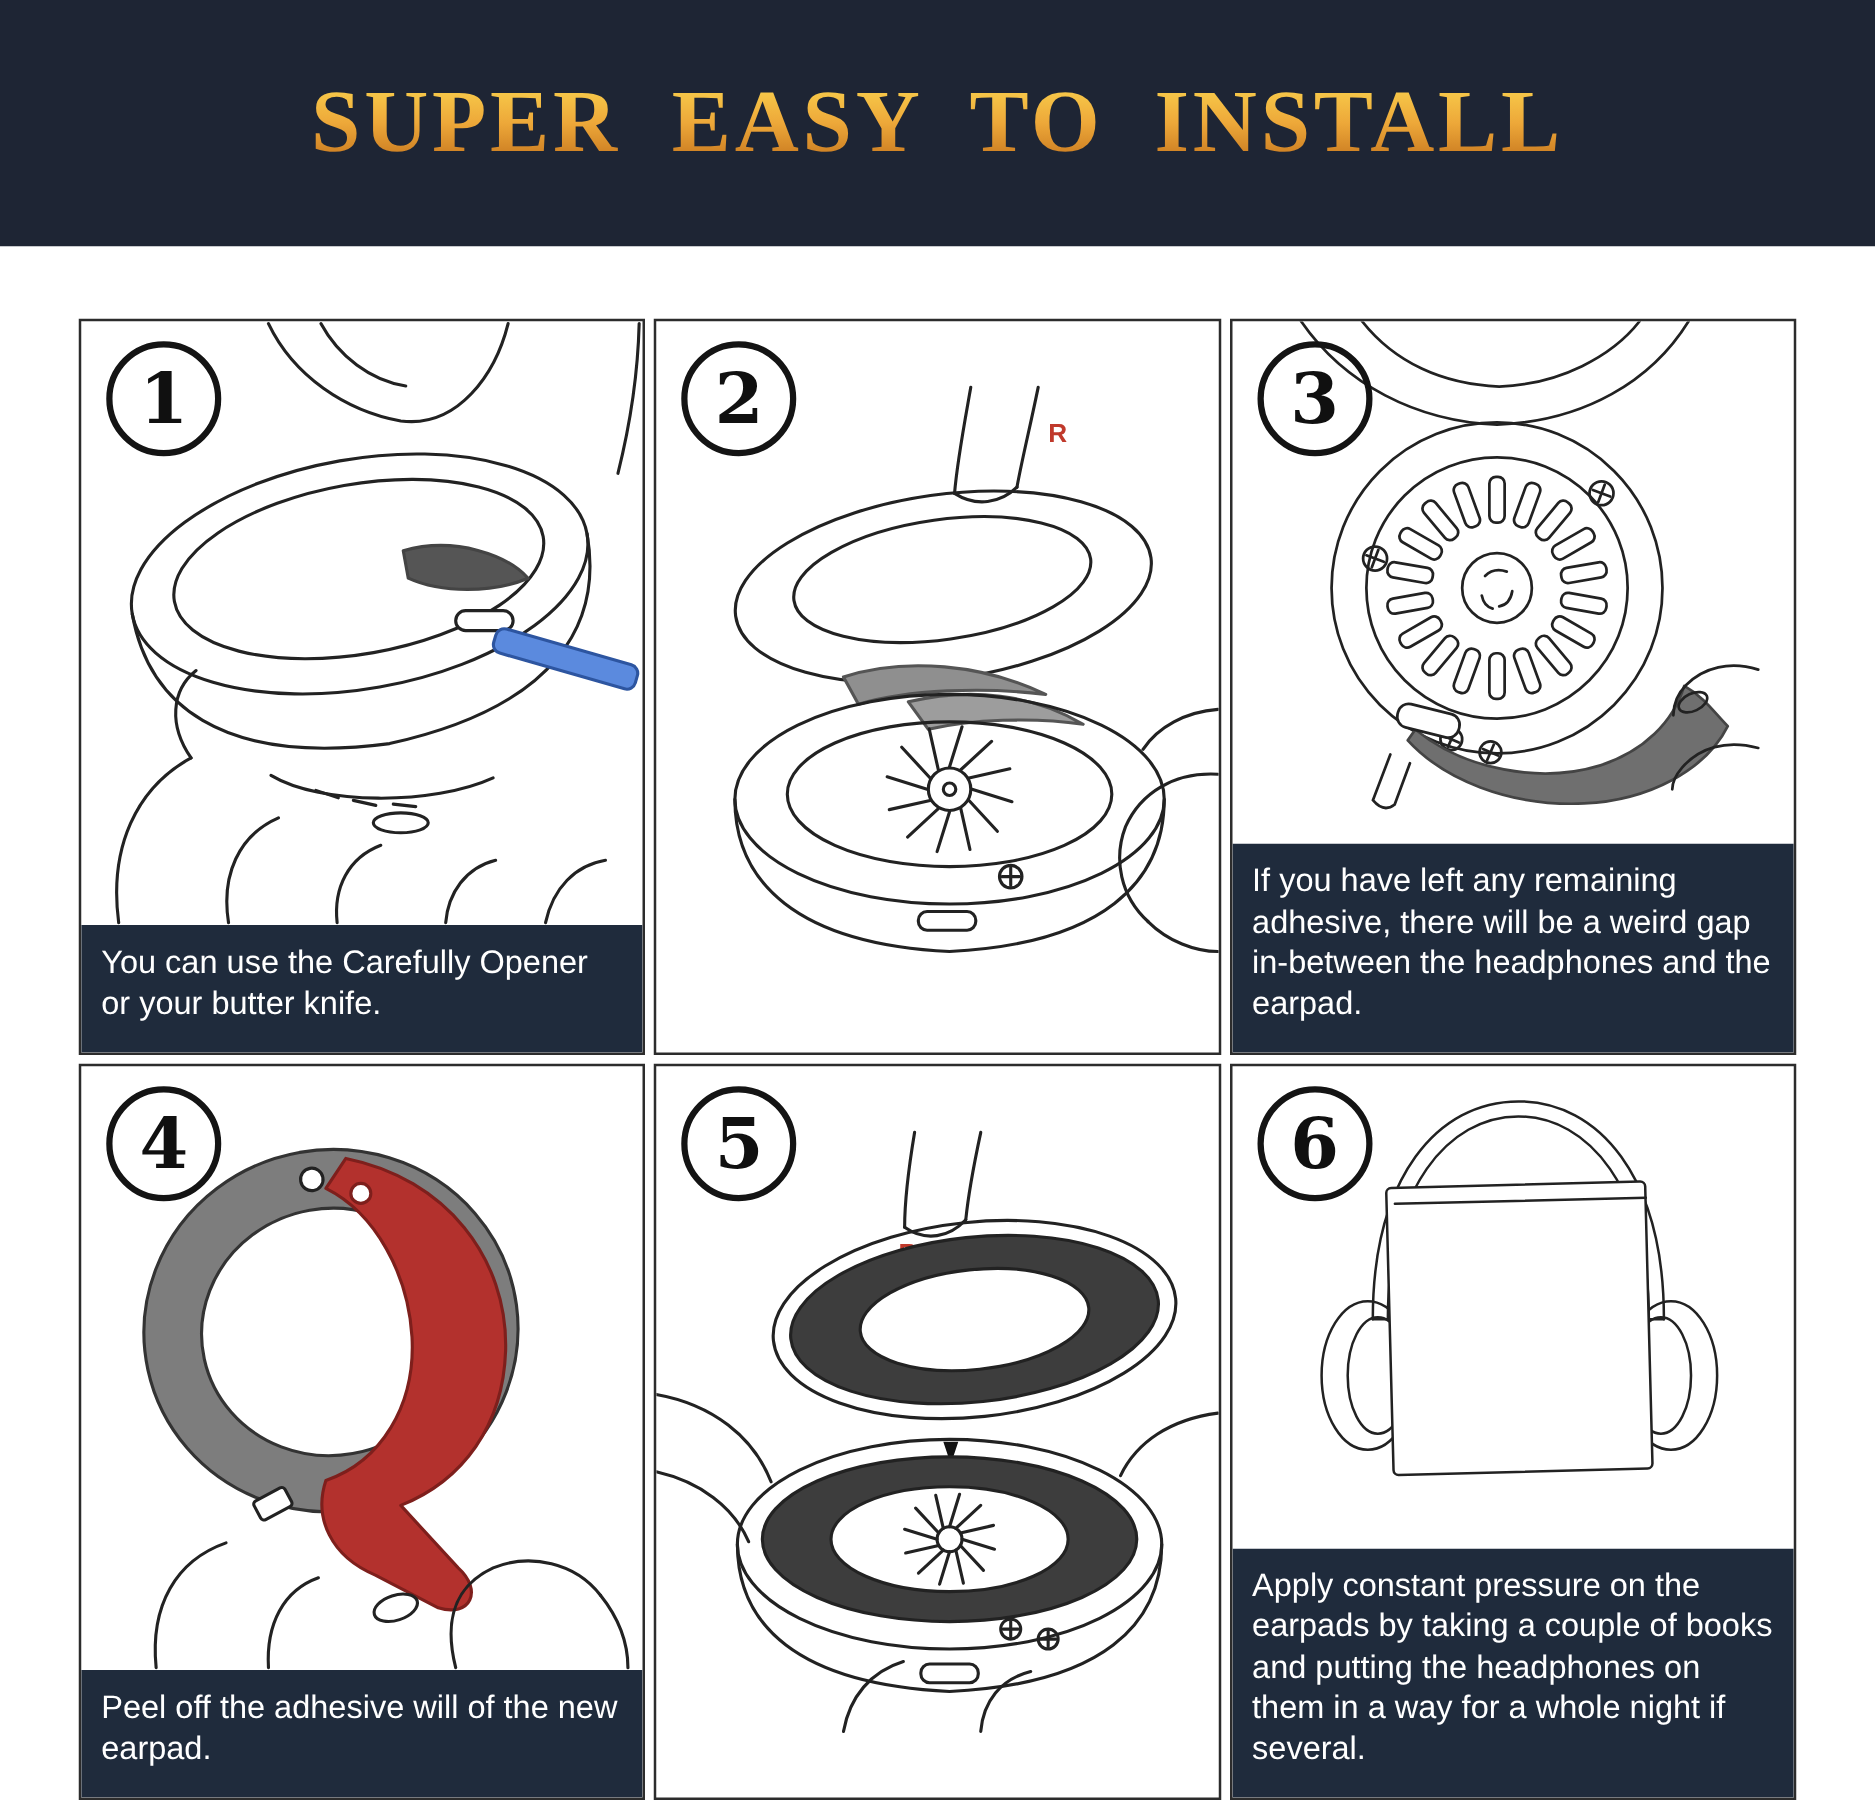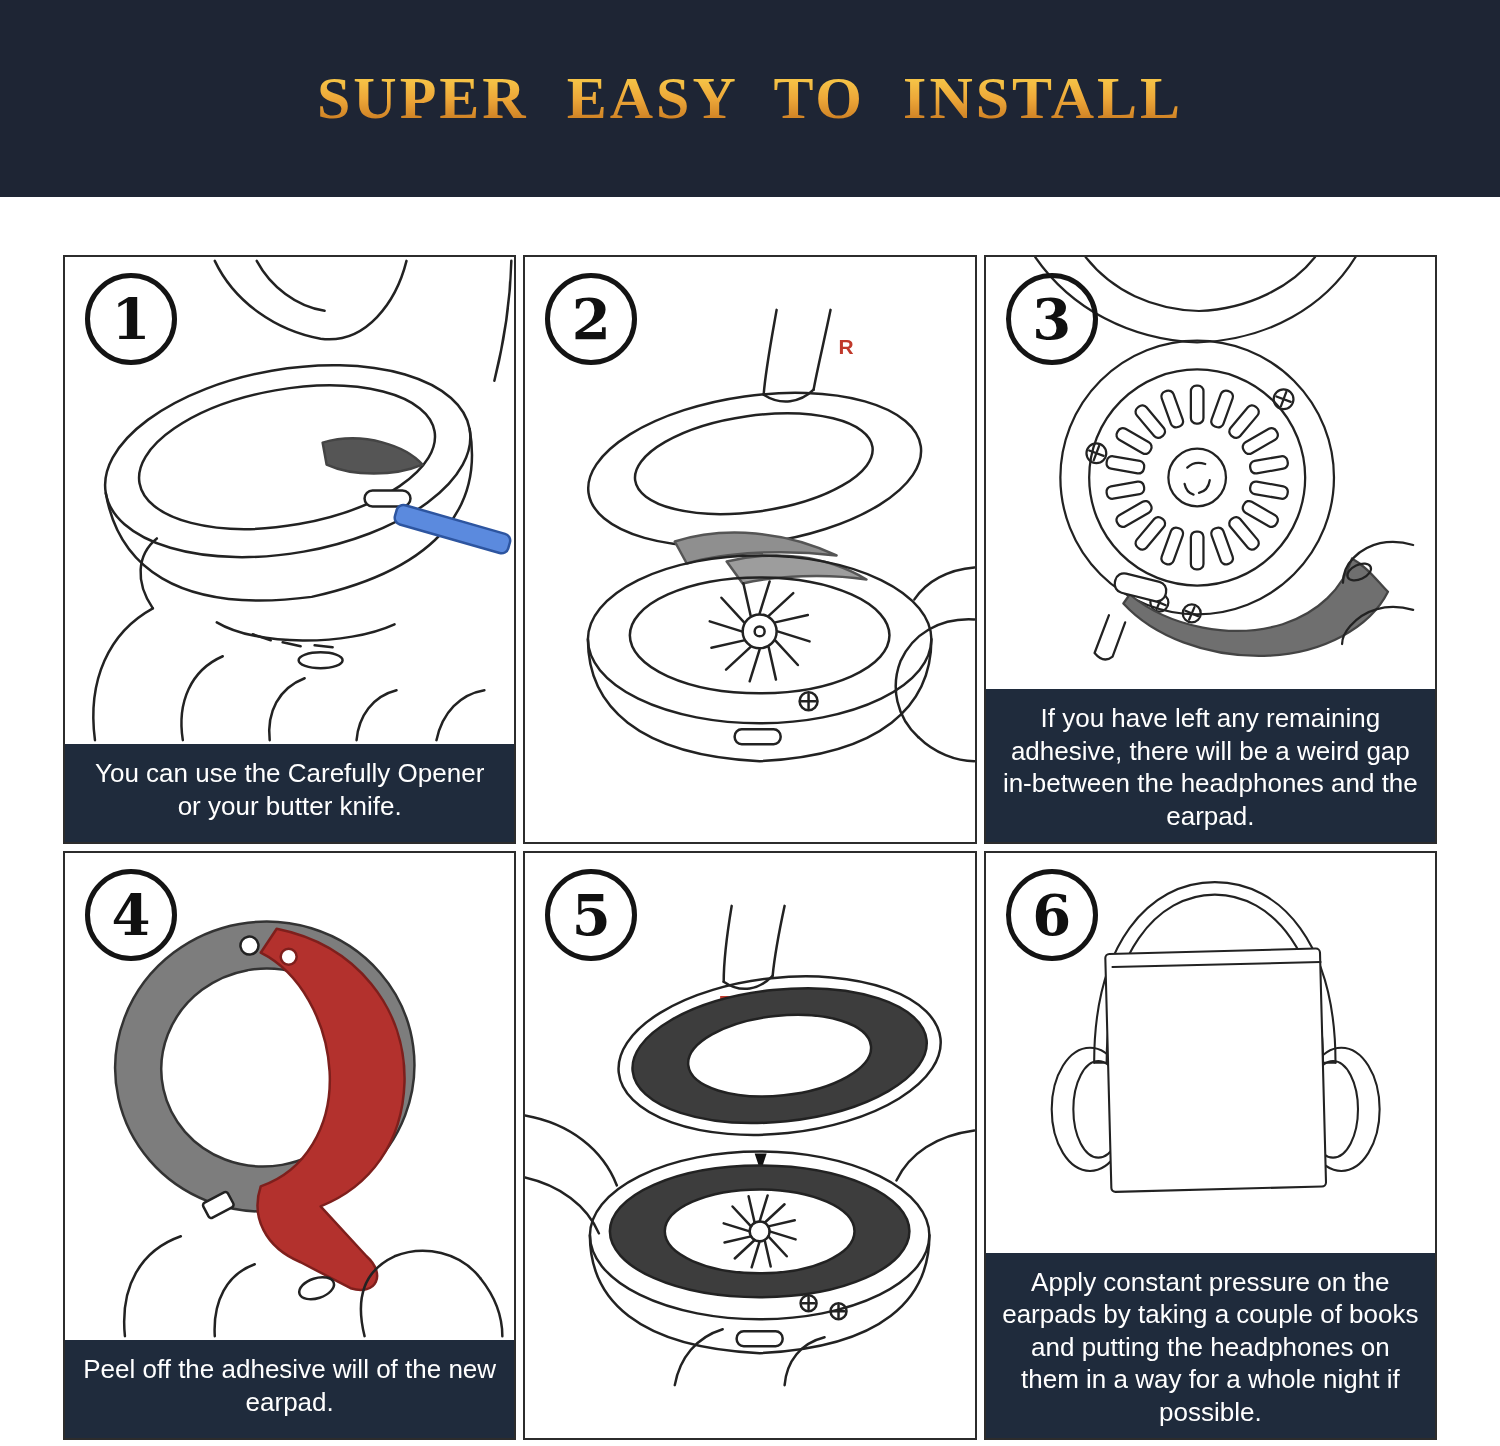--- a/index.html
+++ b/index.html
@@ -1,42 +1,42 @@
 <!DOCTYPE html>
 <html><head>
 <meta charset="utf-8">
 <style>
   * { margin:0; padding:0; box-sizing:border-box; }
   html,body { width:1500px; height:1446px; background:#fff; overflow:hidden;
     font-family:"Liberation Sans", sans-serif; }
 
   .header { height:197px; background:#1e2534; display:flex; align-items:center; justify-content:center; }
   .title {
-    font-family:"Liberation Serif", serif; font-weight:700; font-size:60px;
+    font-family:"Liberation Serif", serif; font-weight:700; font-size:71px;
     letter-spacing:3px; word-spacing:20px;
     background:linear-gradient(180deg,#fad24e 8%,#eda839 50%,#c06e1a 95%);
     -webkit-background-clip:text; background-clip:text; color:transparent;text-decoration:underline;
   }
 
   .main { padding:58px 63px 6px; }
   .grid { display:grid; grid-template-columns:repeat(3,1fr); grid-template-rows:repeat(2,1fr);
           gap:7px; height:1185px; }
 
   .panel { border:2px solid #2c2c2c; background:#fff; position:relative;
            display:flex; flex-direction:column; overflow:hidden; }
   .illus { flex:1; min-height:0; }
   .illus svg { width:100%; height:100%; display:block; }
 
   .step-circle { position:absolute; top:16px; left:20px; width:92px; height:92px;
     border:5px solid #141414; border-radius:50%; background:transparent;
     display:flex; align-items:center; justify-content:center;
     font-family:"DejaVu Serif", serif; font-weight:700; font-size:56px; color:#101010; }
 
   .caption { background:#1f2b3c; color:#ffffff; font-size:26px; line-height:1.25;
-             padding:13px 16px 10px; min-height:98px;text-align:center; }
+             padding:13px 16px 24px; min-height:98px; }
 
   
   svg.sketch { stroke:#222; fill:none; stroke-width:2.5; stroke-linecap:round; stroke-linejoin:round; }
   svg.sketch text.r { stroke:none; fill:#c0392b; font-family:"Liberation Sans",sans-serif;
                       font-size:21px; font-weight:bold; }
 </style>
 </head>
 <body>
 
 <div class="header">
@@ -287,17 +287,17 @@
           <g>
             <ellipse cx="382" cy="308" rx="46" ry="74"></ellipse>
             <ellipse cx="372" cy="308" rx="30" ry="58"></ellipse>
           </g>
           <g>
             <rect x="102" y="118" width="258" height="286" rx="5" fill="#fff" transform="rotate(-1.5 231 261)"></rect>
             <path d="M107 137 L357 131"></path>
           </g>
         </svg>
       </div>
-      <div class="caption">Apply constant pressure on the earpads by taking a couple of books and putting the headphones on them in a way for a whole night if possible.</div>
+      <div class="caption">Apply constant pressure on the earpads by taking a couple of books and putting the headphones on them in a way for a whole night if several.</div>
     </div>
 
   </div>
 </div>
 
 </body></html>

